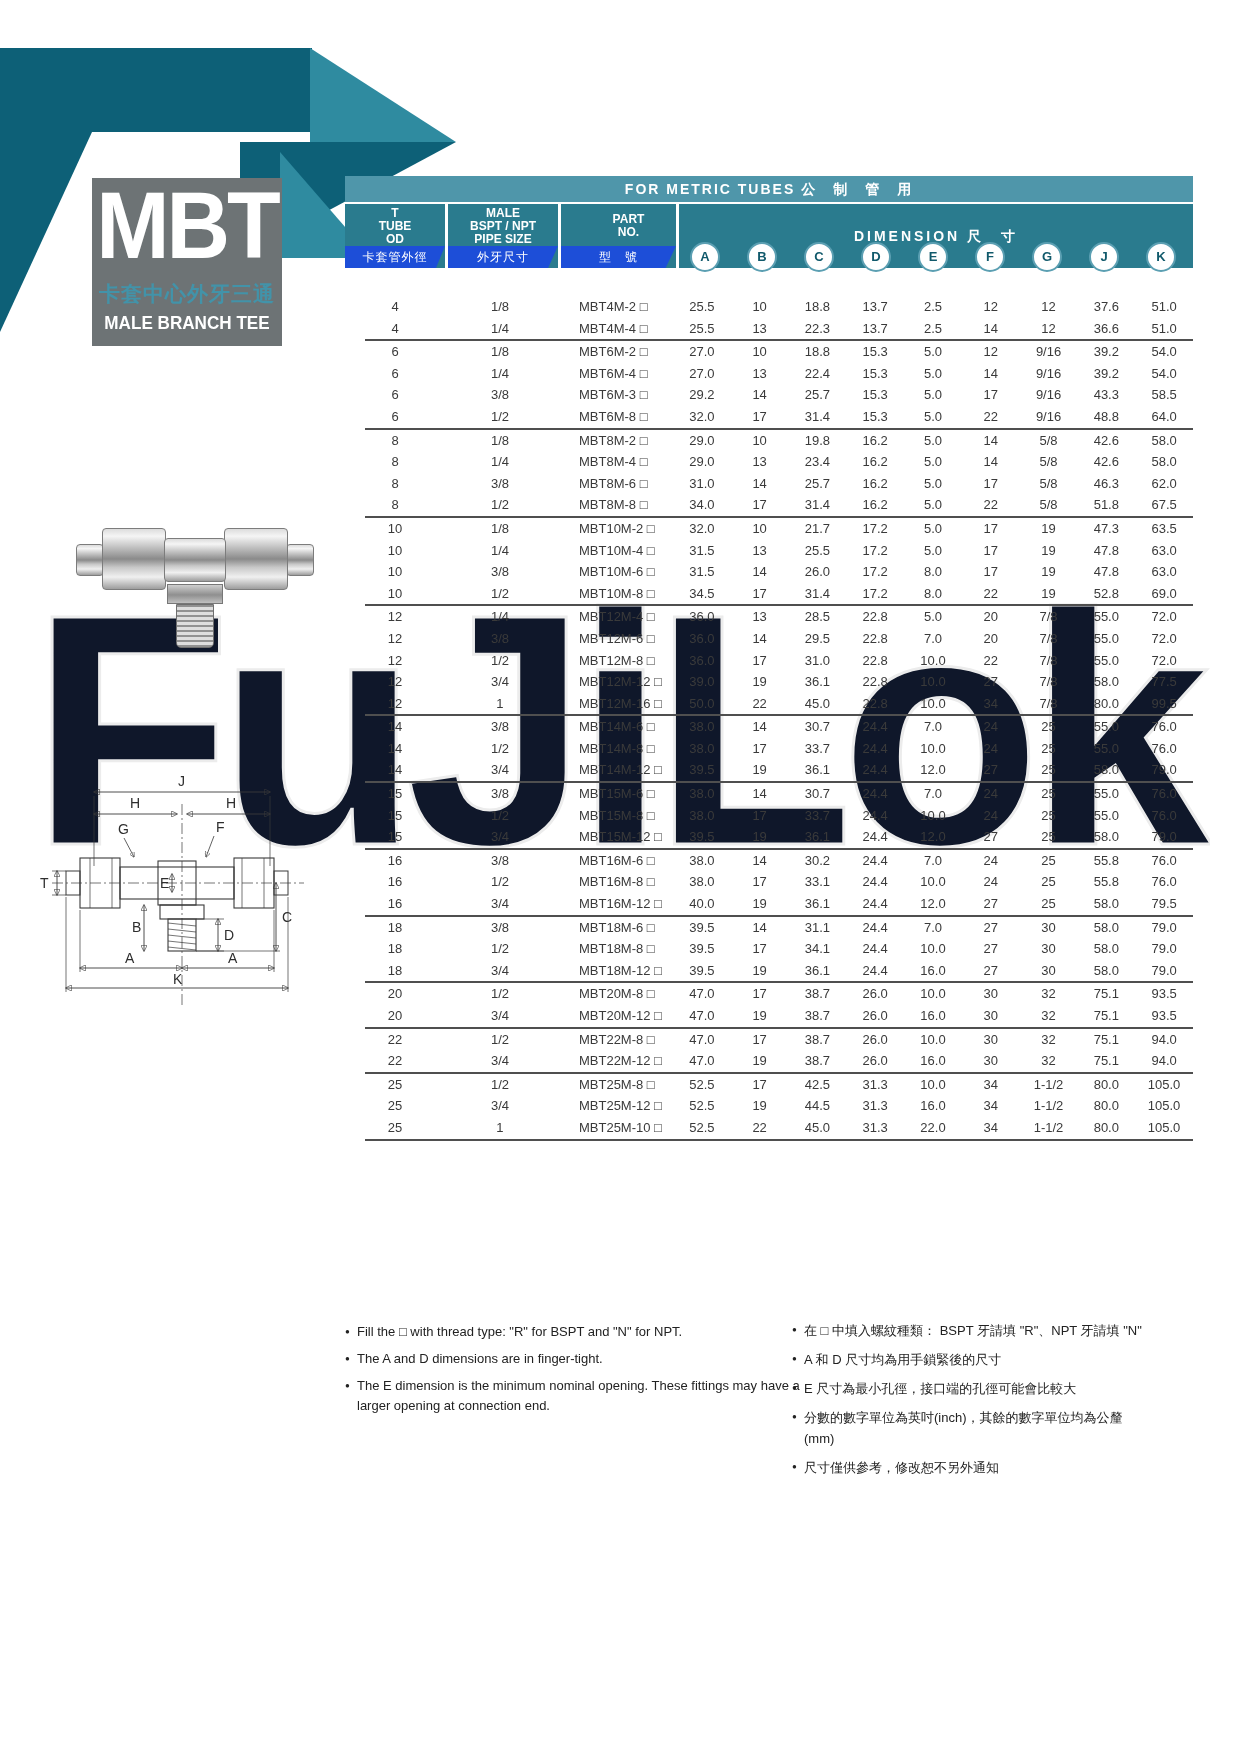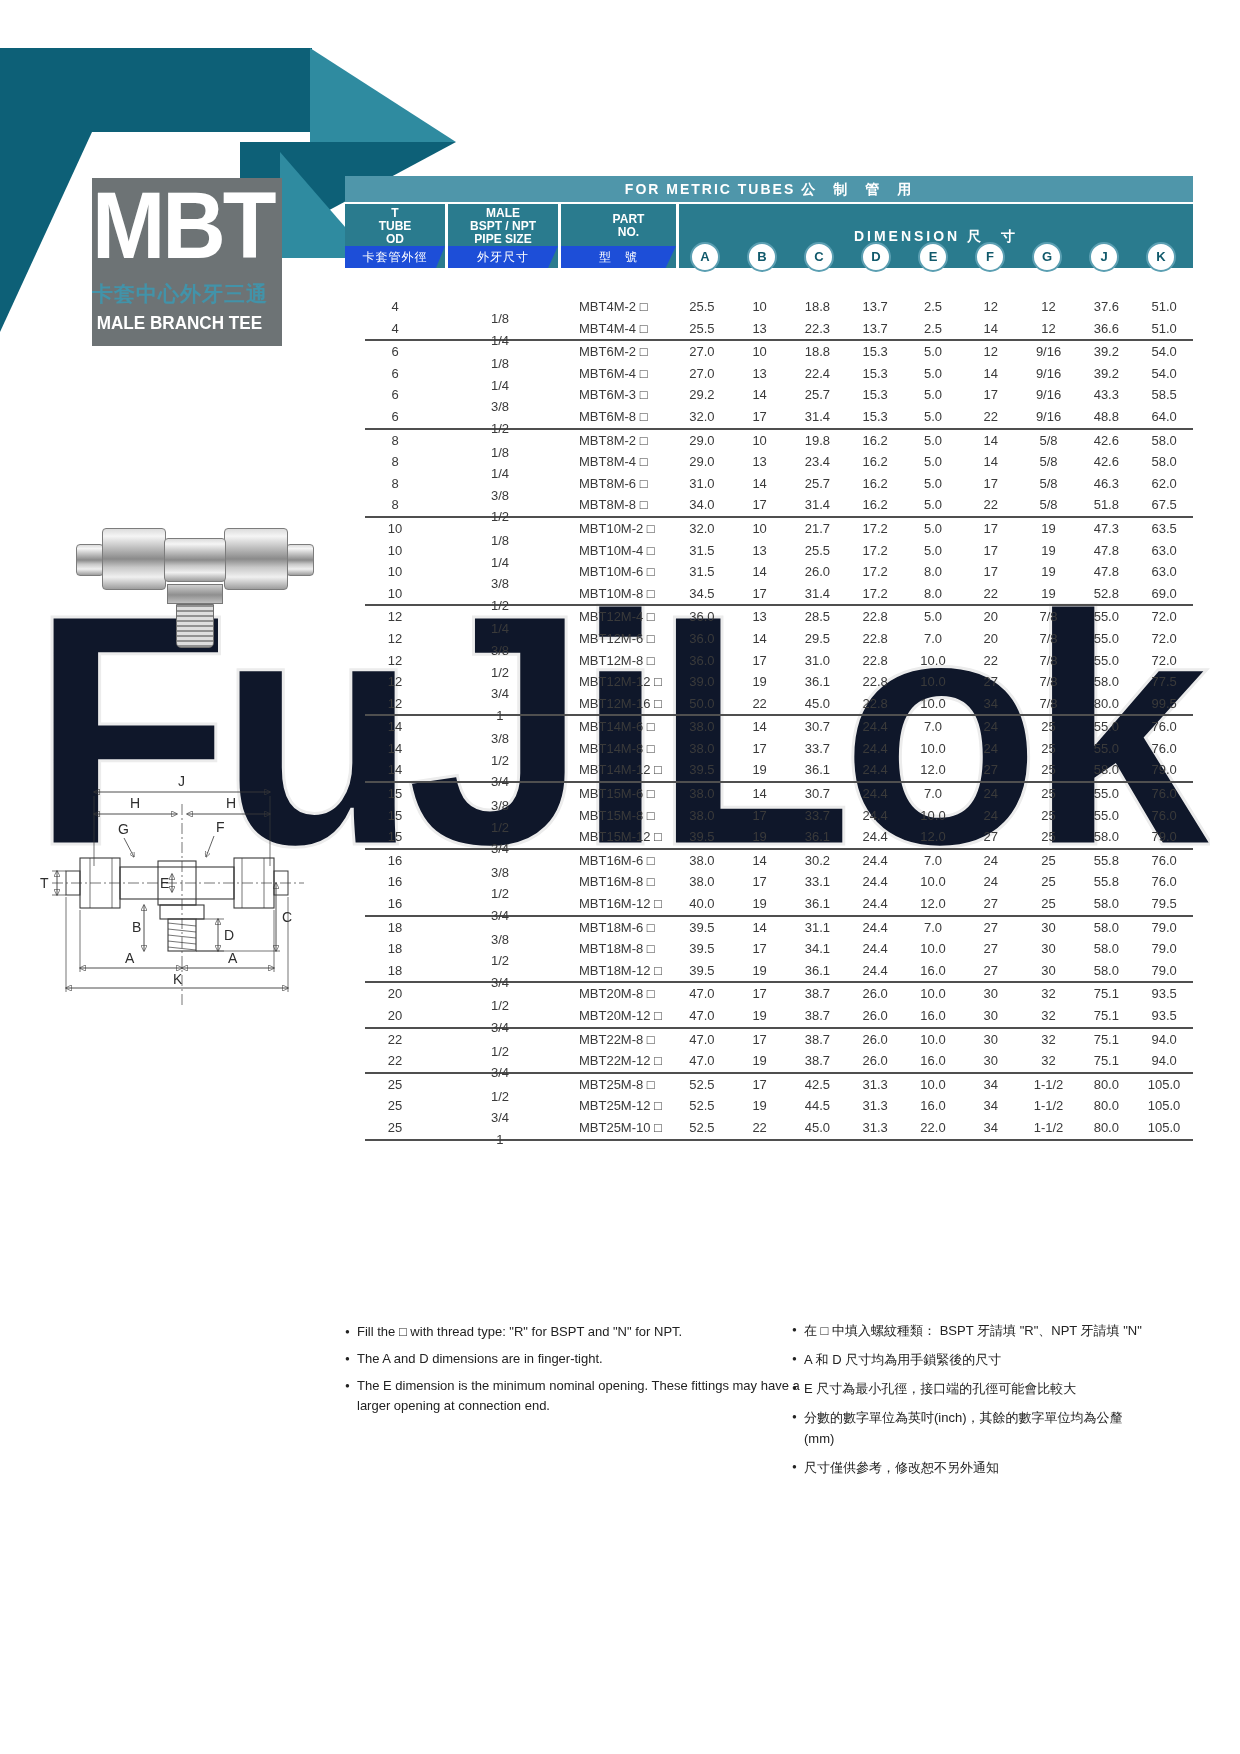--- a/index.html
+++ b/index.html
@@ -13,21 +13,21 @@
                clip-path:polygon(0 0, 100% 100%, 0 100%); }
   .arrow-bottom { left:240px; top:142px; width:216px; height:116px; background:#0d6077;
                clip-path:polygon(0 0, 100% 0, 0 100%); }
   .arrow-mid { left:280px; top:152px; width:92px; height:106px; background:#2f8ba0;
                clip-path:polygon(0 0, 100% 100%, 0 100%); }
   .left-wedge { left:0; top:132px; width:92px; height:200px; background:#0d6077;
                clip-path:polygon(0 0, 100% 0, 0 100%); }
 
   
   .logo { position:absolute; left:92px; top:178px; width:190px; height:168px;
-          background:#6d7375; z-index:2; }
+          background:#6d7375; z-index:2; text-align:center; }
   .logo .code { color:#fff; font-size:88px; font-weight:bold; line-height:96px;
                 letter-spacing:-3px; transform:scaleY(1.08); }
   .logo .zh { color:#4293a9; font-size:21px; font-weight:bold; letter-spacing:1px; margin-top:6px; }
   .logo .en { color:#fff; font-size:18px; font-weight:bold; letter-spacing:0px;
               margin-top:5px; transform:scaleX(0.95); }
 
   
   .watermark { position:absolute; left:30px; top:540px; width:1180px; z-index:1;
                font-size:330px; font-weight:bold; letter-spacing:-14px;
                white-space:nowrap; overflow:hidden; color:#0f172a;
@@ -68,21 +68,21 @@
   .circ { position:absolute; top:38px; width:30px; height:30px; border-radius:50%;
           background:#fff; border:2px solid #5b9fb2; color:#10596b; font-size:13px;
           font-weight:bold; line-height:26px; text-align:center; }
 
   .tbody { margin-top:22px; padding-top:4px; }
   .tgroup::after { content:""; display:block; border-bottom:2px solid #4f4f4f; margin-left:20px; }
   .tgroup:first-child .trow:first-child { margin-top:2px; }
   .trow { display:flex; height:21.6px; }
   .tcell { font-size:13px; color:#3a3a3a; text-align:center; line-height:21.6px; white-space:nowrap; }
   .c-od   { width:100px; }
-  .c-size { width:110px;margin-top:12px; }
+  .c-size { width:110px; }
   .c-part { width:118px; text-align:left; padding-left:24px; }
   .c-dim  { width:57.8px; }
 
   
   .notes-en { position:absolute; left:345px; top:1322px; width:460px; z-index:2; }
   .notes-zh { position:absolute; left:792px; top:1320px; width:360px; z-index:2; }
   .note { position:relative; padding-left:12px; font-size:13px; color:#222; line-height:20px; margin-bottom:7px; }
   .notes-zh .note { line-height:21px; margin-bottom:8px; }
   .note::before { content:"●"; position:absolute; left:0; top:0; font-size:8px; line-height:20px; }
 </style>

